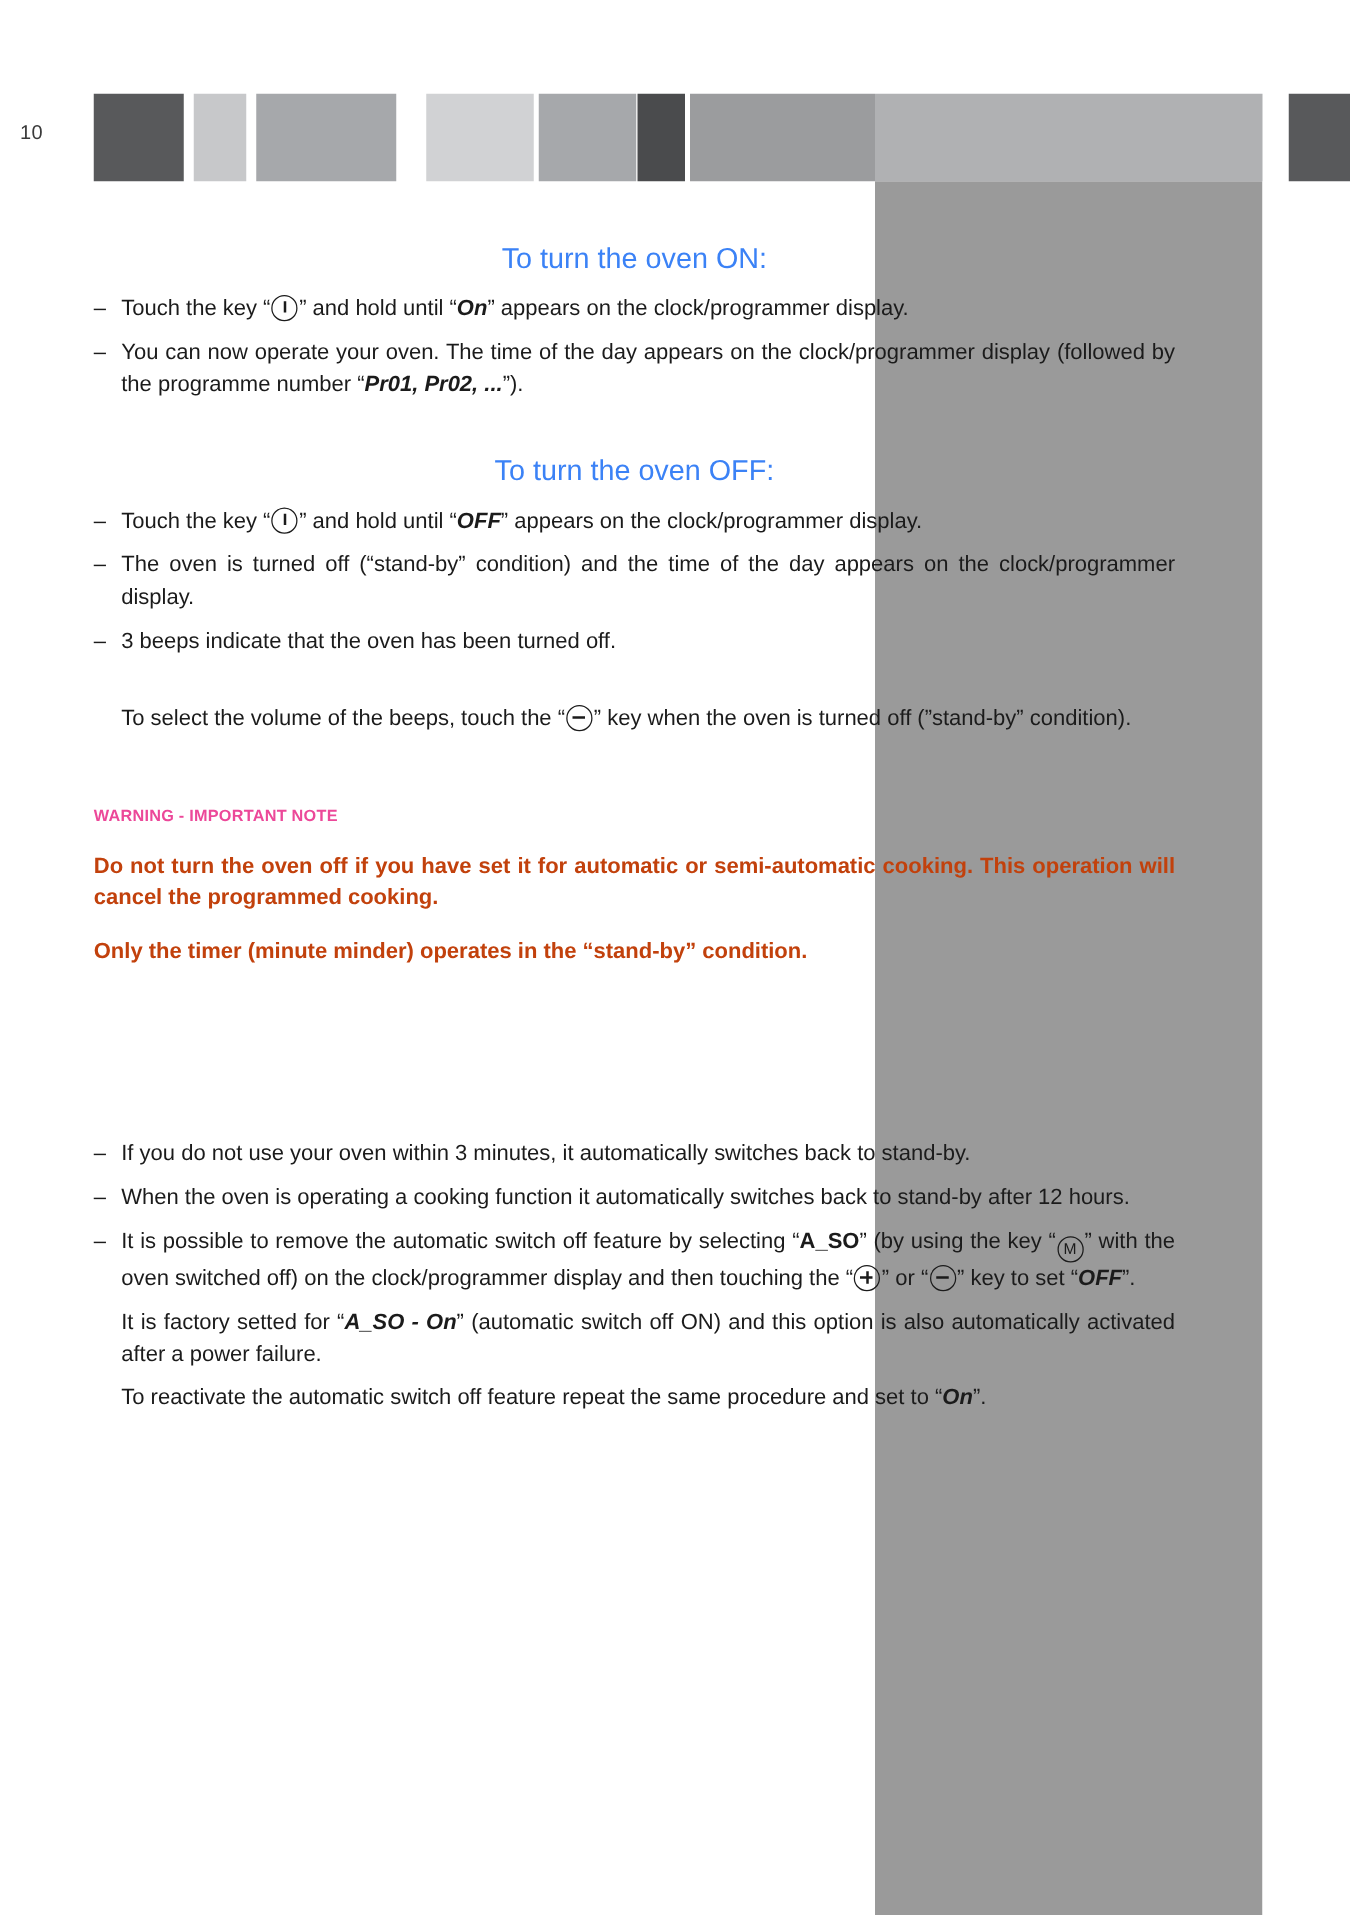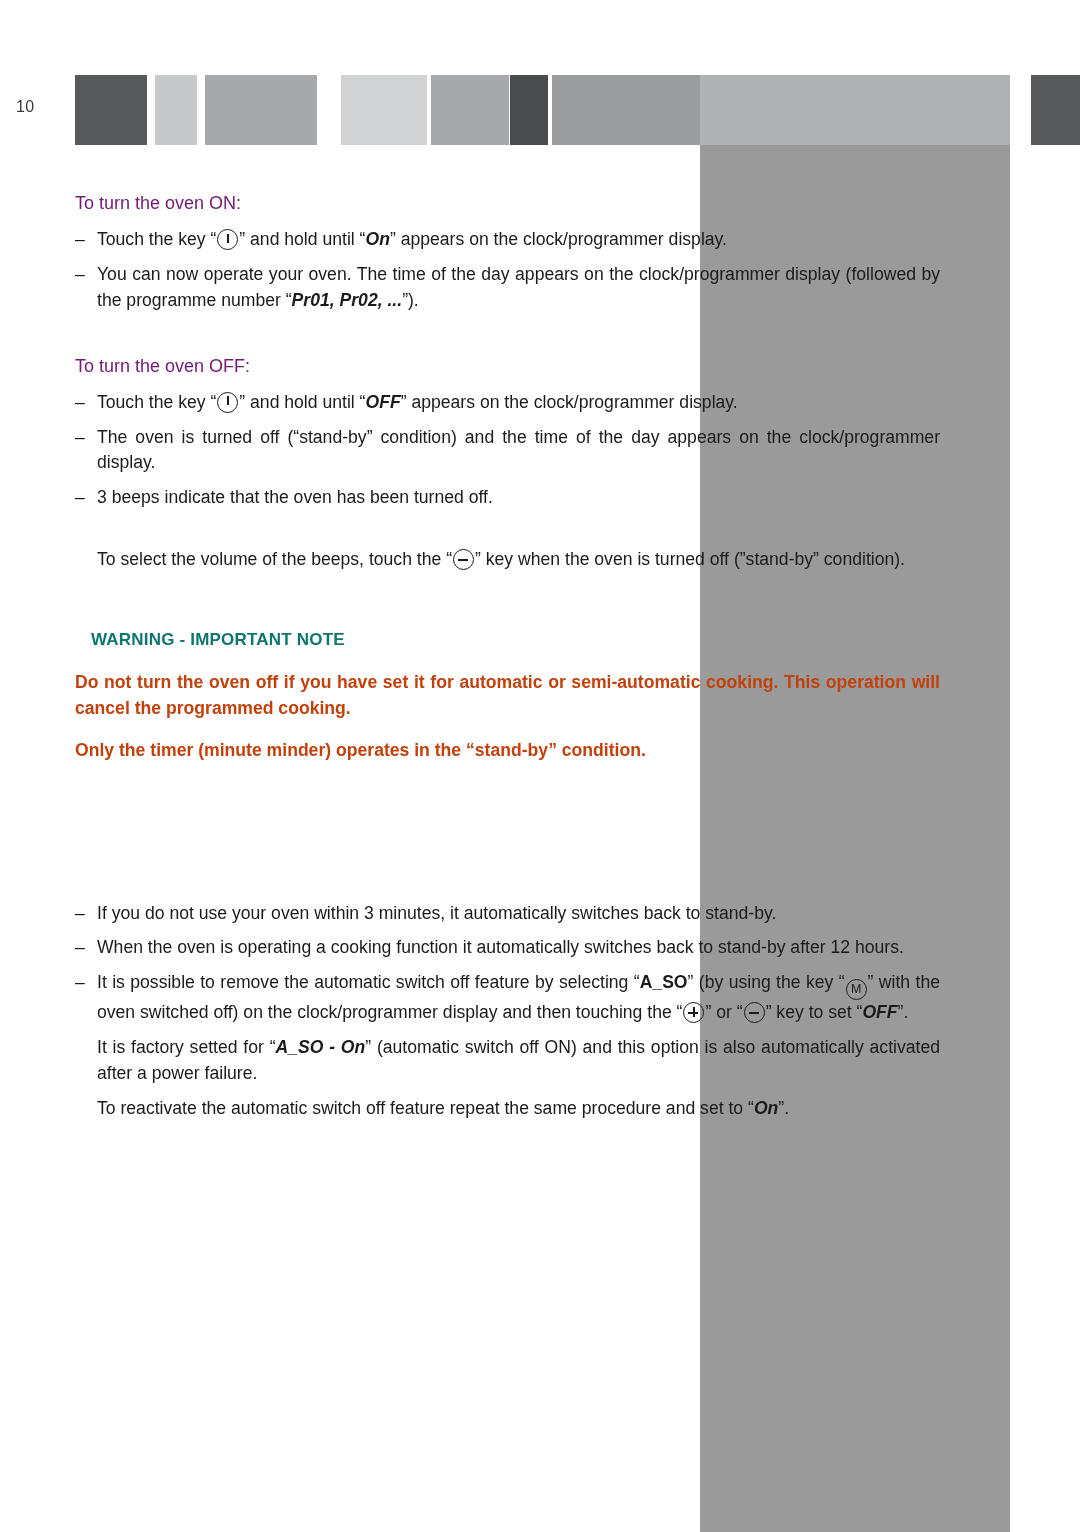--- a/index.html
+++ b/index.html
@@ -72,24 +72,25 @@
 
   h1.sect {
     font-size: 20.5px;
     font-weight: bold;
     color: #1b1b1b;
     margin: 0 0 18px 0;
     letter-spacing: 0.1px;
   }
 
   p.plain {
-    font-size: 18px;
-    color: #701a75;
+    font-size: 23px;
+    color: #3b82f6;
     margin: 0 0 11px 0;
     line-height: 1.45;
+    text-align: center;
   }
 
   .li {
     position: relative;
     font-size: 17.6px;
     color: #1b1b1b;
     margin: 0 0 9px 0;
     line-height: 1.47;
     padding-left: 22px;
   }
@@ -99,25 +100,25 @@
     top: 0;
   }
   .li.nodash { padding-left: 22px; }
 
   .just { text-align: justify; }
 
   .bi { font-weight: bold; font-style: italic; margin-top: 32px; }
   .b  { font-weight: bold; }
 
   h2.warn {
-    font-size: 17px;
+    font-size: 13px;
     font-weight: bold;
     letter-spacing: 0.2px;
-    color: #0f766e;
-    margin: 0 0 20px 16px;
+    color: #ec4899;
+    margin: 0 0 20px 0;
   }
   p.warnbody {
     font-size: 17.6px;
     font-weight: bold;
     color: #c2410c;
     margin: 0 0 17px 0;
     line-height: 1.45;
     text-align: justify;
   }
 

